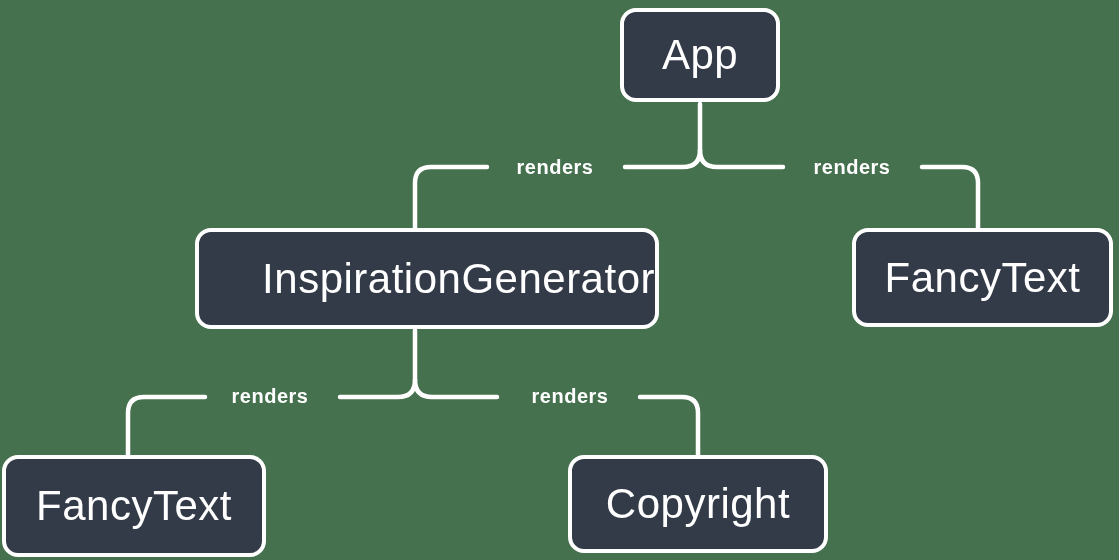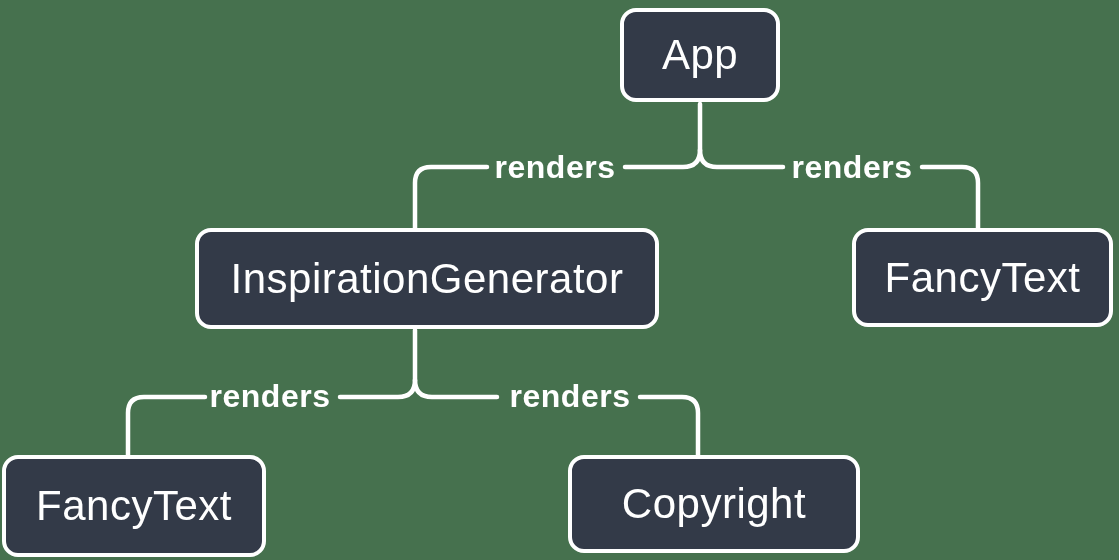--- a/index.html
+++ b/index.html
@@ -38,29 +38,29 @@
     color: #FFFFFF;
     display: flex;
     align-items: center;
     justify-content: center;
     font-size: 42px;
     font-weight: 400;
     letter-spacing: 0.5px;
     white-space: nowrap;
   }
   .node-app            { left: 620px; top: 8px;   width: 160px; height: 94px; }
-  .node-inspiration    { left: 195px; top: 228px; width: 464px; height: 101px; }
+  .node-inspiration    { left: 195px; top: 228px; width: 464px; height: 101px; justify-content: flex-end; }
   .node-fancy-right    { left: 852px; top: 228px; width: 261px; height: 99px; }
   .node-fancy-left     { left: 2px;   top: 455px; width: 264px; height: 102px; }
-  .node-copyright      { left: 568px; top: 455px; width: 292px; height: 98px; }
+  .node-copyright      { left: 568px; top: 455px; width: 260px; height: 98px; }
   .edge-label {
     position: absolute;
     transform: translate(-50%, -50%);
     color: #FFFFFF;
-    font-size: 32px;
+    font-size: 20px;
     font-weight: 600;
     letter-spacing: 0.5px;
     white-space: nowrap;
   }
   .edge-label-1 { left: 555px; top: 167px; }
   .edge-label-2 { left: 852px; top: 167px; }
   .edge-label-3 { left: 270px; top: 396px; }
   .edge-label-4 { left: 570px; top: 396px; }
 </style>
 </head>

